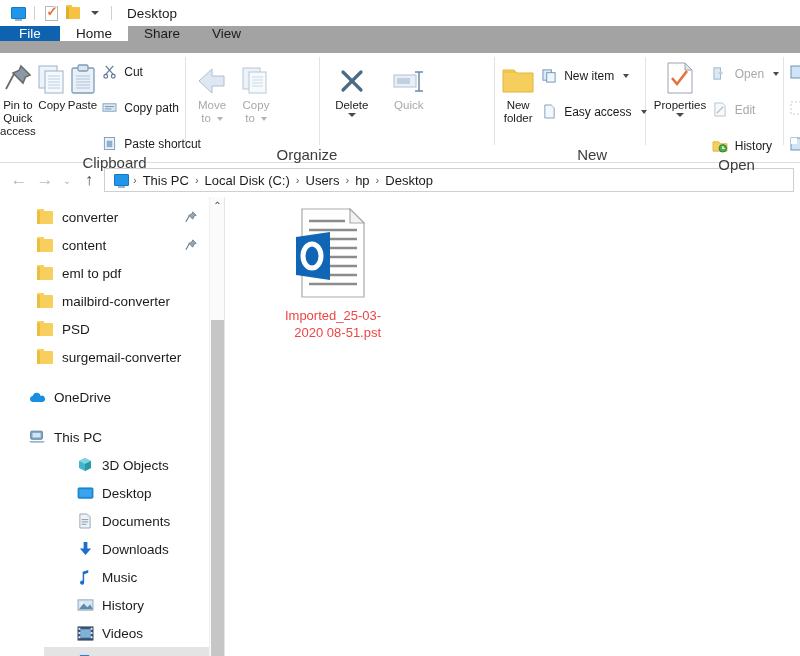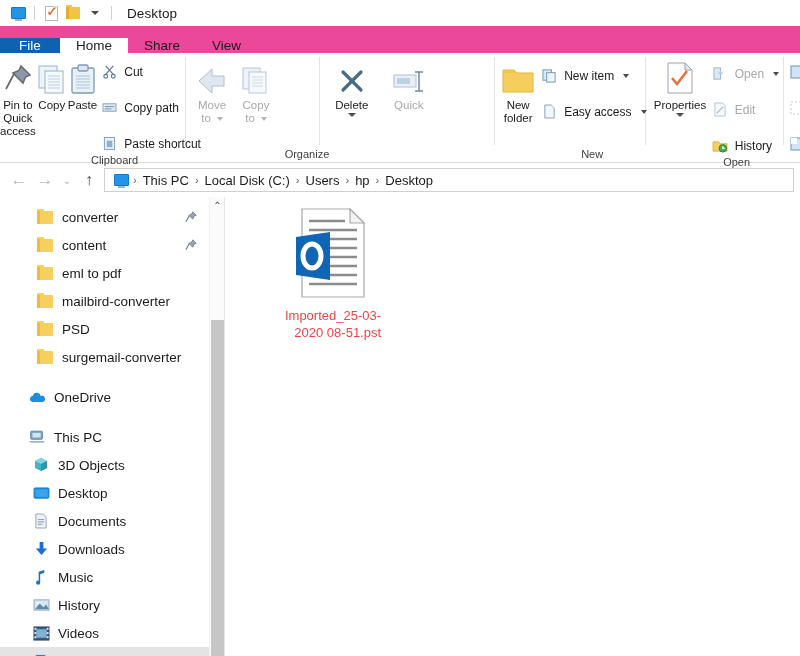--- a/index.html
+++ b/index.html
@@ -24,39 +24,39 @@
   .mon-icon:after{content:"";position:absolute;left:3px;right:3px;bottom:-3px;height:2px;background:#9bb7cc;}
   .doc-check { width:13px; height:15px; background:#fff; border:1px solid #b9b9b9; position:relative; }
   .doc-check:before{ content:""; position:absolute; right:-1px; top:-1px; border-left:4px solid #dcdcdc; border-bottom:4px solid transparent; }
   .doc-check:after{ content:"✓"; position:absolute; left:1px; top:-3px; font-size:13px; color:#e8703a; font-weight:bold; }
   .folder-sm { width:14px;height:12px;background:#f5c242;border-radius:1px 1px 1px 1px; position:relative;}
   .folder-sm:before{content:"";position:absolute;left:0;top:-2px;width:6px;height:3px;background:#f5c242;border-radius:1px;}
   .folder-sm:after{content:"";position:absolute;left:0;top:0;width:3px;height:12px;background:#e2ad2d;}
   .caret-dn { width:0;height:0;border-left:4px solid transparent;border-right:4px solid transparent;border-top:4px solid #4a4a4a; }
 
   
-  .tabstrip { height: 27px; display:flex; align-items:flex-end; background:#ec4899; position:relative; }
+  .tabstrip { height: 27px; display:flex; align-items:flex-start; background:#a3a3a3; position:relative; }
   .tab {
     display:flex; align-items:center; justify-content:center;
     font-size: 13.5px; color:#1b1b1b; cursor:default;
     padding: 0 16px; min-width:56px;
   }
   .tab.file { background:#0f62b0; color:#fff; min-width:60px; }
   .tab.active { background:#fff; }
   .tabstrip .spacer { flex:1; background:#fff; }
 
   
   .ribbon {
     height: 110px; background:#fff; border-bottom:1px solid #dedede;
     display:flex; position:relative;
   }
   .rgroup { position:relative; display:flex; flex-direction:column; height:110px; }
   .rgroup .gbody { flex:1; display:flex; align-items:flex-start; padding-top:6px; }
   .rgroup .glabel {
-    height:18px; font-size:11px; color:#3d3d3d; text-align:center;
+    height:18px; font-size:15px; color:#3d3d3d; text-align:center;
     display:flex; align-items:center; justify-content:center;padding-left:44px;
   }
   .gdiv { width:1px; background:#e3e3e3; height:88px; align-self:flex-start; margin-top:4px; }
 
   .bigbtn {
     width:62px; display:flex; flex-direction:column; align-items:center;
     font-size:11.5px; color:#1b1b1b; line-height:13px; text-align:center; cursor:default;
   }
   .bigbtn .bicon { height:36px; display:flex; align-items:flex-end; justify-content:center; margin-bottom:4px; }
   .bigbtn.dim { color:#a8a8a8; }
@@ -90,21 +90,21 @@
   .navscroll { position:absolute; right:0; top:0; width:16px; height:100%; background:#fbfbfb; border-left:1px solid #f0f0f0; }
   .nav-up { height:17px; display:flex; align-items:center; justify-content:center; font-size:10px; color:#3f3f3f; }
   .nav-thumb { position:absolute; left:1px; right:0; top:123px; bottom:0; background:#c6c6c6; }
   .navdivider { position:absolute; left:224px; top:0; bottom:0; width:1px; background:#e6e6e6; }
 
   .navitem {
     height:28px; display:flex; align-items:center; gap:8px;
     padding-left:36px; font-size:13.5px; color:#1b1b1b; cursor:default; position:relative;
   }
   .navitem.lvl2 { padding-left:28px; }
-  .navitem.lvl3 { padding-left:32px; }
+  .navitem.lvl3 { padding-left:32px;margin-left:44px; }
   .navitem.sel { background:#e4e4e4; }
   .navitem .nicon { width:18px; height:18px; display:flex; align-items:center; justify-content:center; flex:none; }
   .navitem .pin { position:absolute; right:28px; top:8px; }
   .navgap { height:12px; }
 
   .fold-ic { width:16px;height:13px;background:#f7cf5f;border-radius:1px;position:relative;}
   .fold-ic:before{content:"";position:absolute;left:0;top:-2px;width:7px;height:3px;background:#f7cf5f;border-radius:1px 1px 0 0;}
   .fold-ic:after{content:"";position:absolute;left:0;top:0;width:3px;height:13px;background:#edbd3e;}
 
   

